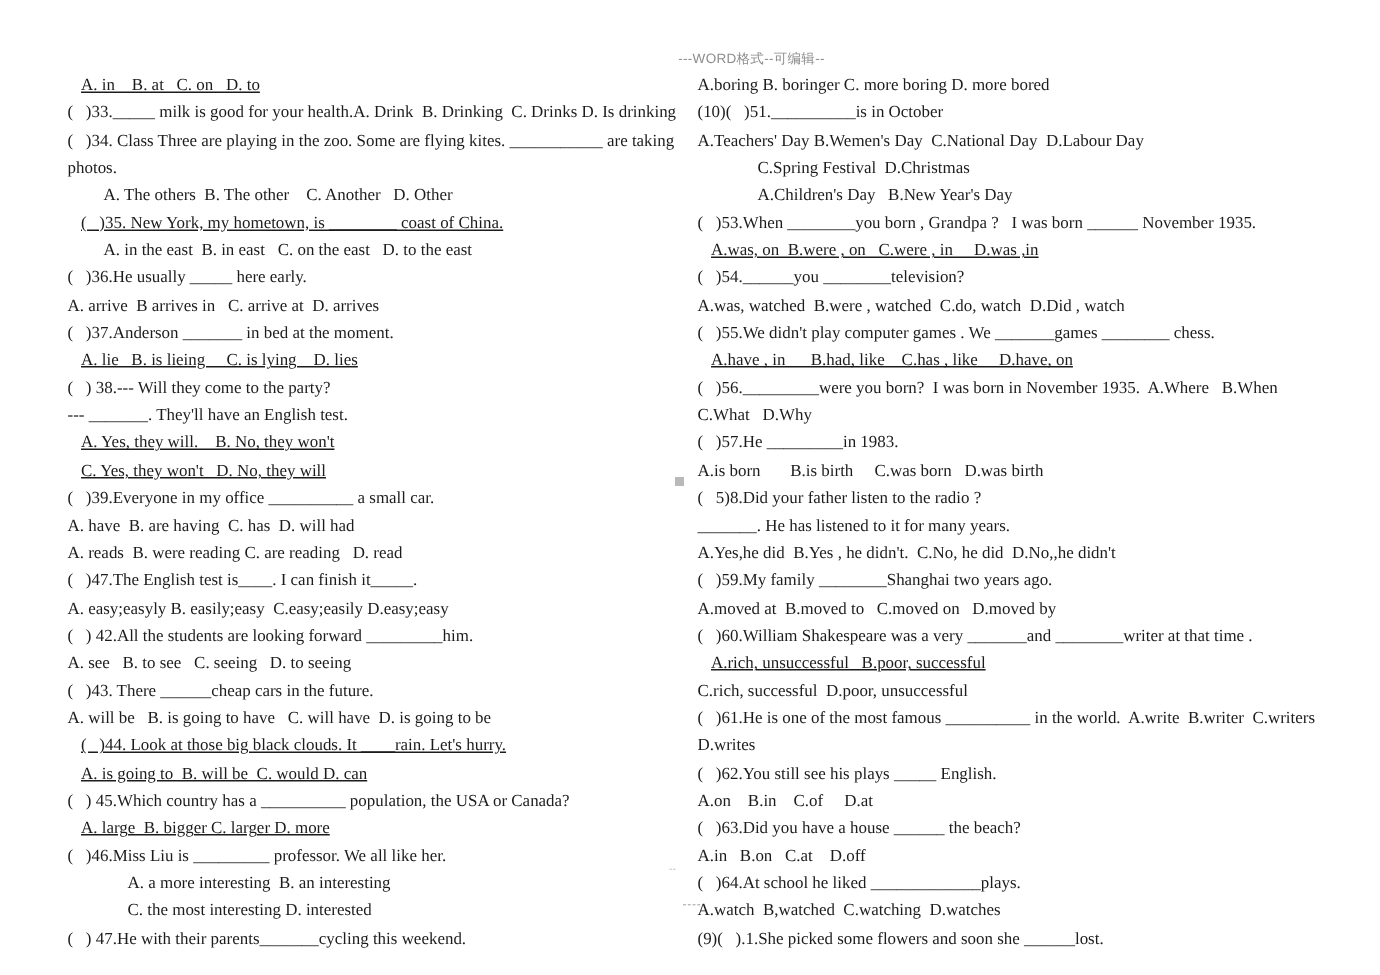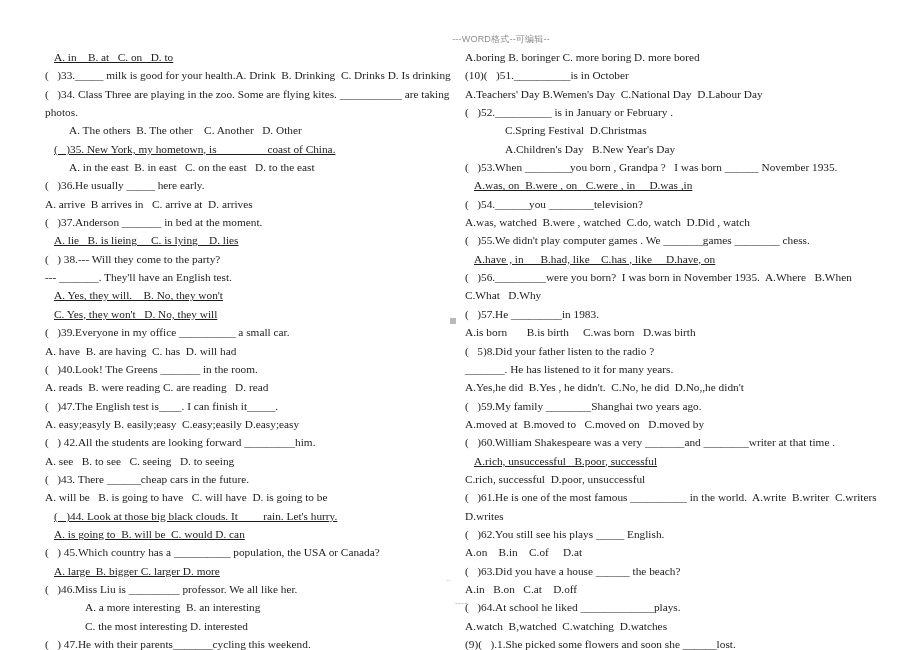--- a/index.html
+++ b/index.html
@@ -111,42 +111,40 @@
         <div class="line">(   )36.He usually _____ here early.</div>
         <div class="line">A. arrive  B arrives in   C. arrive at  D. arrives</div>
         <div class="line">(   )37.Anderson _______ in bed at the moment.</div>
         <div class="line indent-1">A. lie   B. is lieing     C. is lying    D. lies</div>
         <div class="line">(   ) 38.--- Will they come to the party?</div>
         <div class="line">--- _______. They'll have an English test.</div>
         <div class="line indent-1">A. Yes, they will.    B. No, they won't</div>
         <div class="line indent-1">C. Yes, they won't   D. No, they will</div>
         <div class="line">(   )39.Everyone in my office __________ a small car.</div>
         <div class="line">A. have  B. are having  C. has  D. will had</div>
-        <div class="line">(   )40.Look! The Greens _______ in the room.</div>
         <div class="line">A. reads  B. were reading C. are reading   D. read</div>
         <div class="line">(   )47.The English test is____. I can finish it_____.</div>
         <div class="line">A. easy;easyly B. easily;easy  C.easy;easily D.easy;easy</div>
         <div class="line">(   ) 42.All the students are looking forward _________him.</div>
         <div class="line">A. see   B. to see   C. seeing   D. to seeing</div>
         <div class="line">(   )43. There ______cheap cars in the future.</div>
         <div class="line">A. will be   B. is going to have   C. will have  D. is going to be</div>
         <div class="line indent-1">(   )44. Look at those big black clouds. It ____rain. Let's hurry.</div>
         <div class="line indent-1">A. is going to  B. will be  C. would D. can</div>
         <div class="line">(   ) 45.Which country has a __________ population, the USA or Canada?</div>
         <div class="line indent-1">A. large  B. bigger C. larger D. more</div>
         <div class="line">(   )46.Miss Liu is _________ professor. We all like her.</div>
         <div class="line indent-3">A. a more interesting  B. an interesting</div>
         <div class="line indent-3">C. the most interesting D. interested</div>
         <div class="line">(   ) 47.He with their parents_______cycling this weekend.</div>
       </div>
     <div class="col col-right" id="col-right">
         <div class="line">A.boring B. boringer C. more boring D. more bored</div>
         <div class="line">(10)(   )51.__________is in October</div>
         <div class="line">A.Teachers' Day B.Wemen's Day  C.National Day  D.Labour Day</div>
-        <div class="line">(   )52.__________ is in January or February .</div>
         <div class="line indent-3">C.Spring Festival  D.Christmas</div>
         <div class="line indent-3">A.Children's Day   B.New Year's Day</div>
         <div class="line">(   )53.When ________you born , Grandpa ?   I was born ______ November 1935.</div>
         <div class="line indent-1">A.was, on  B.were , on   C.were , in     D.was ,in</div>
         <div class="line">(   )54.______you ________television?</div>
         <div class="line">A.was, watched  B.were , watched  C.do, watch  D.Did , watch</div>
         <div class="line">(   )55.We didn't play computer games . We _______games ________ chess.</div>
         <div class="line indent-1">A.have , in      B.had, like    C.has , like     D.have, on</div>
         <div class="line">(   )56._________were you born?  I was born in November 1935.  A.Where   B.When</div>
         <div class="line">C.What   D.Why</div>

